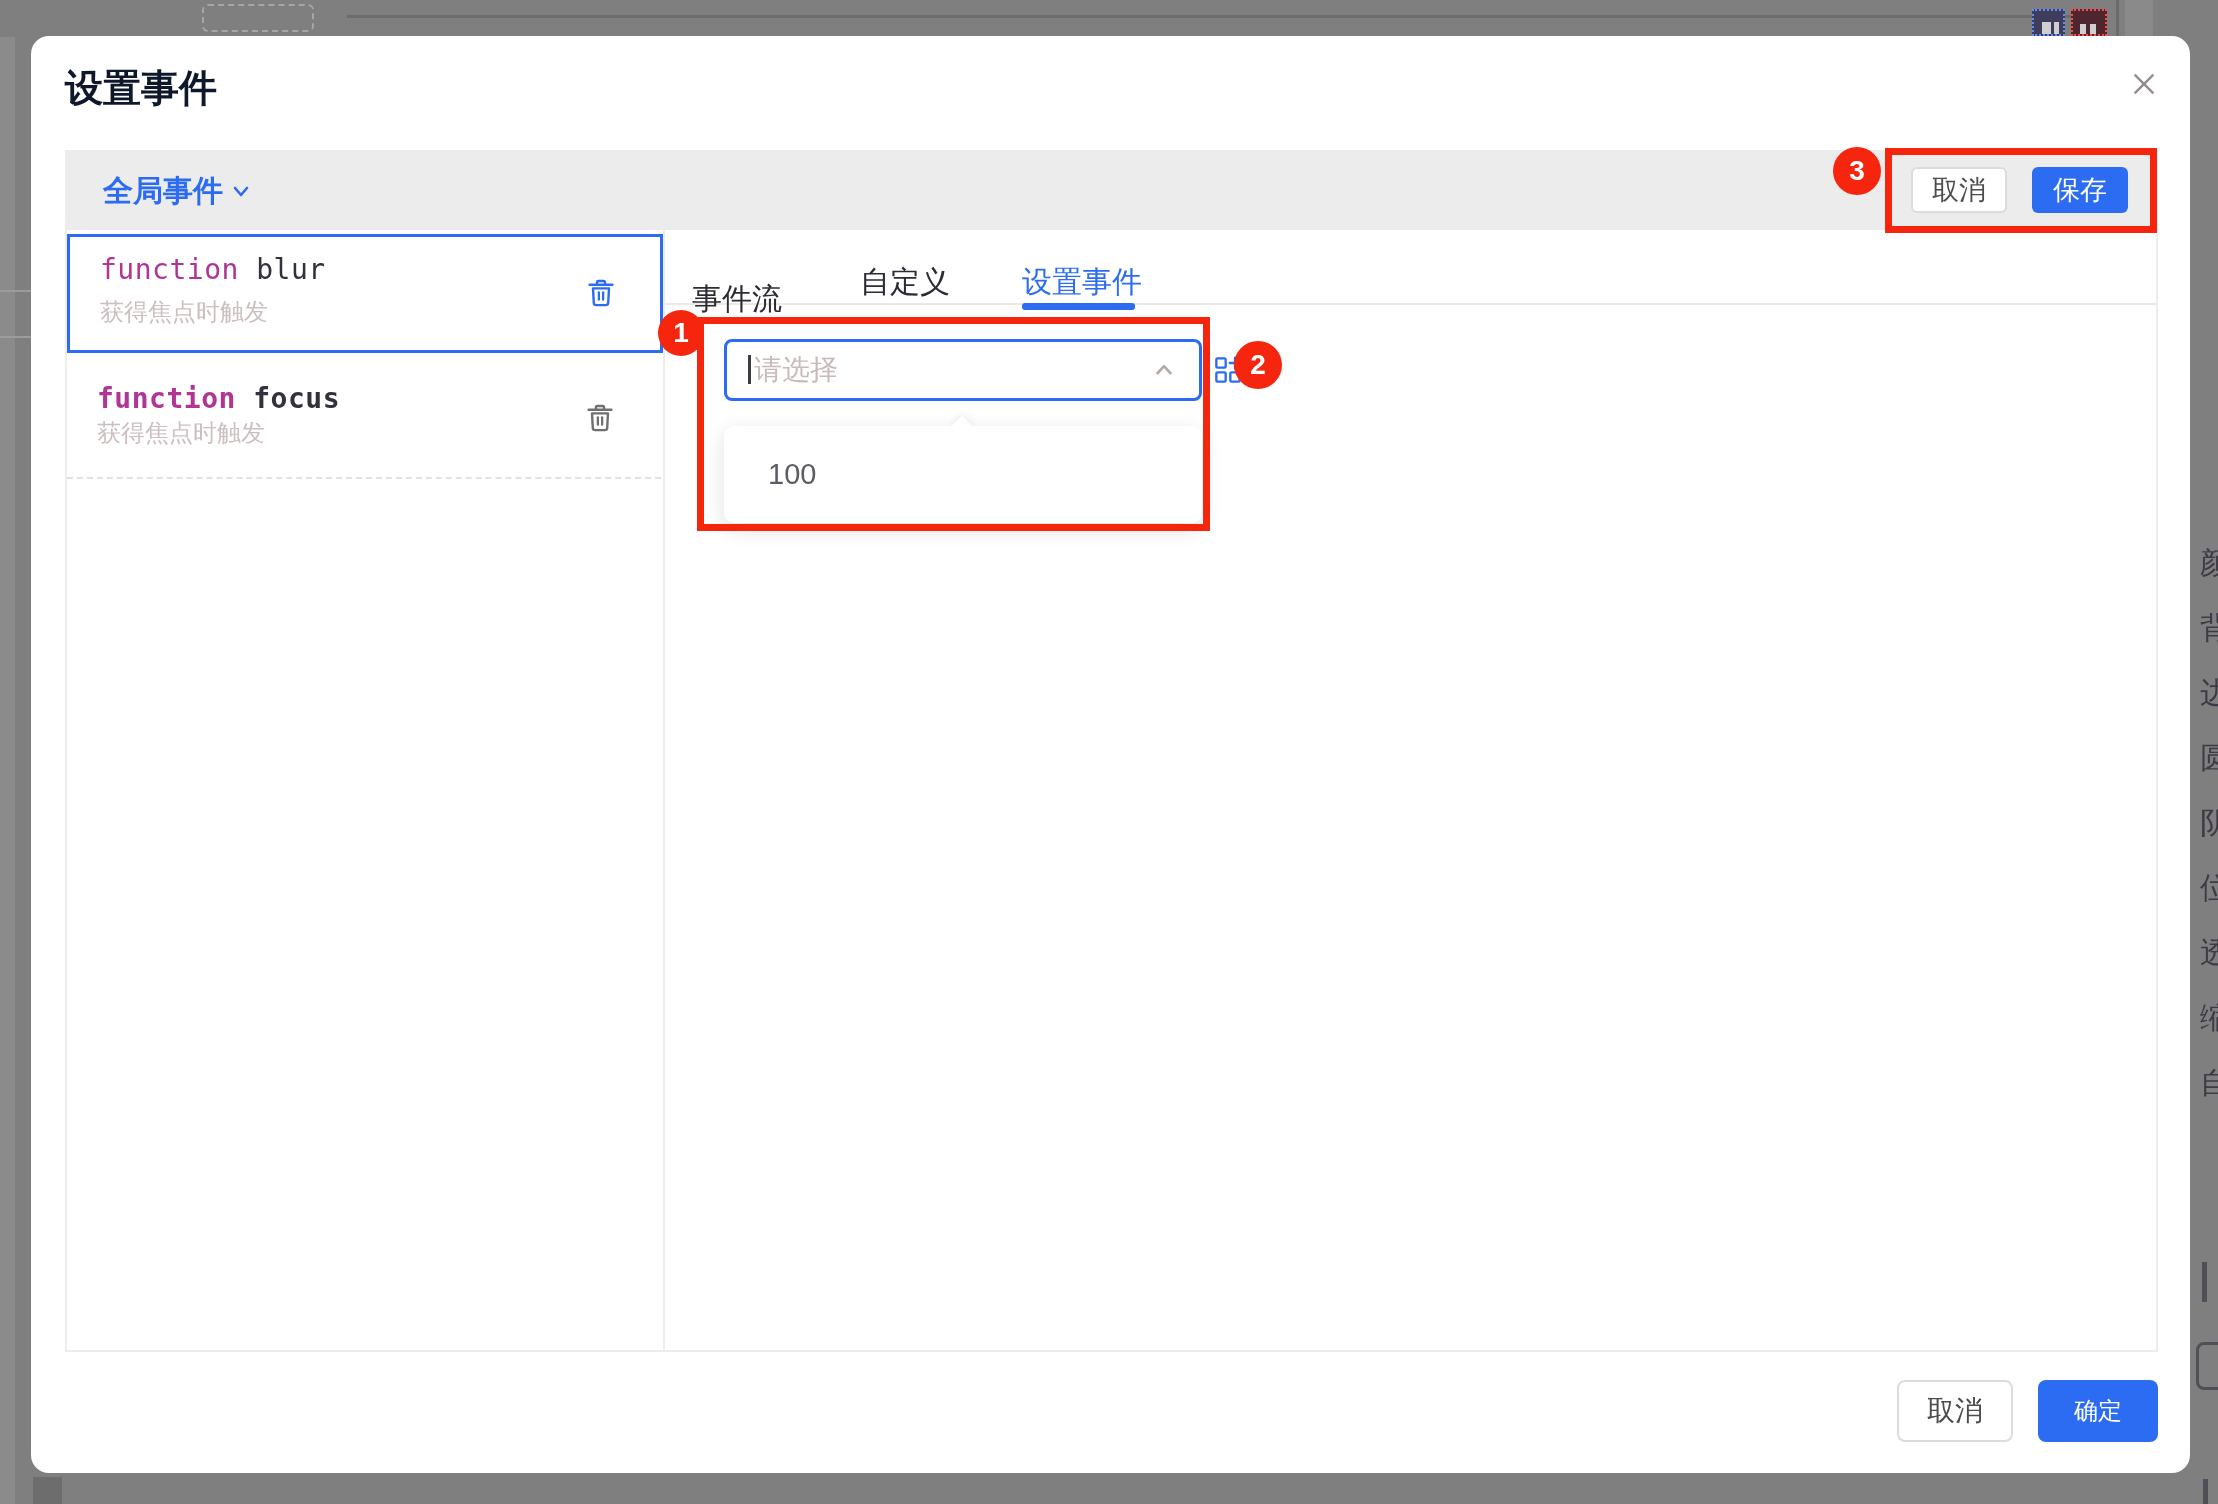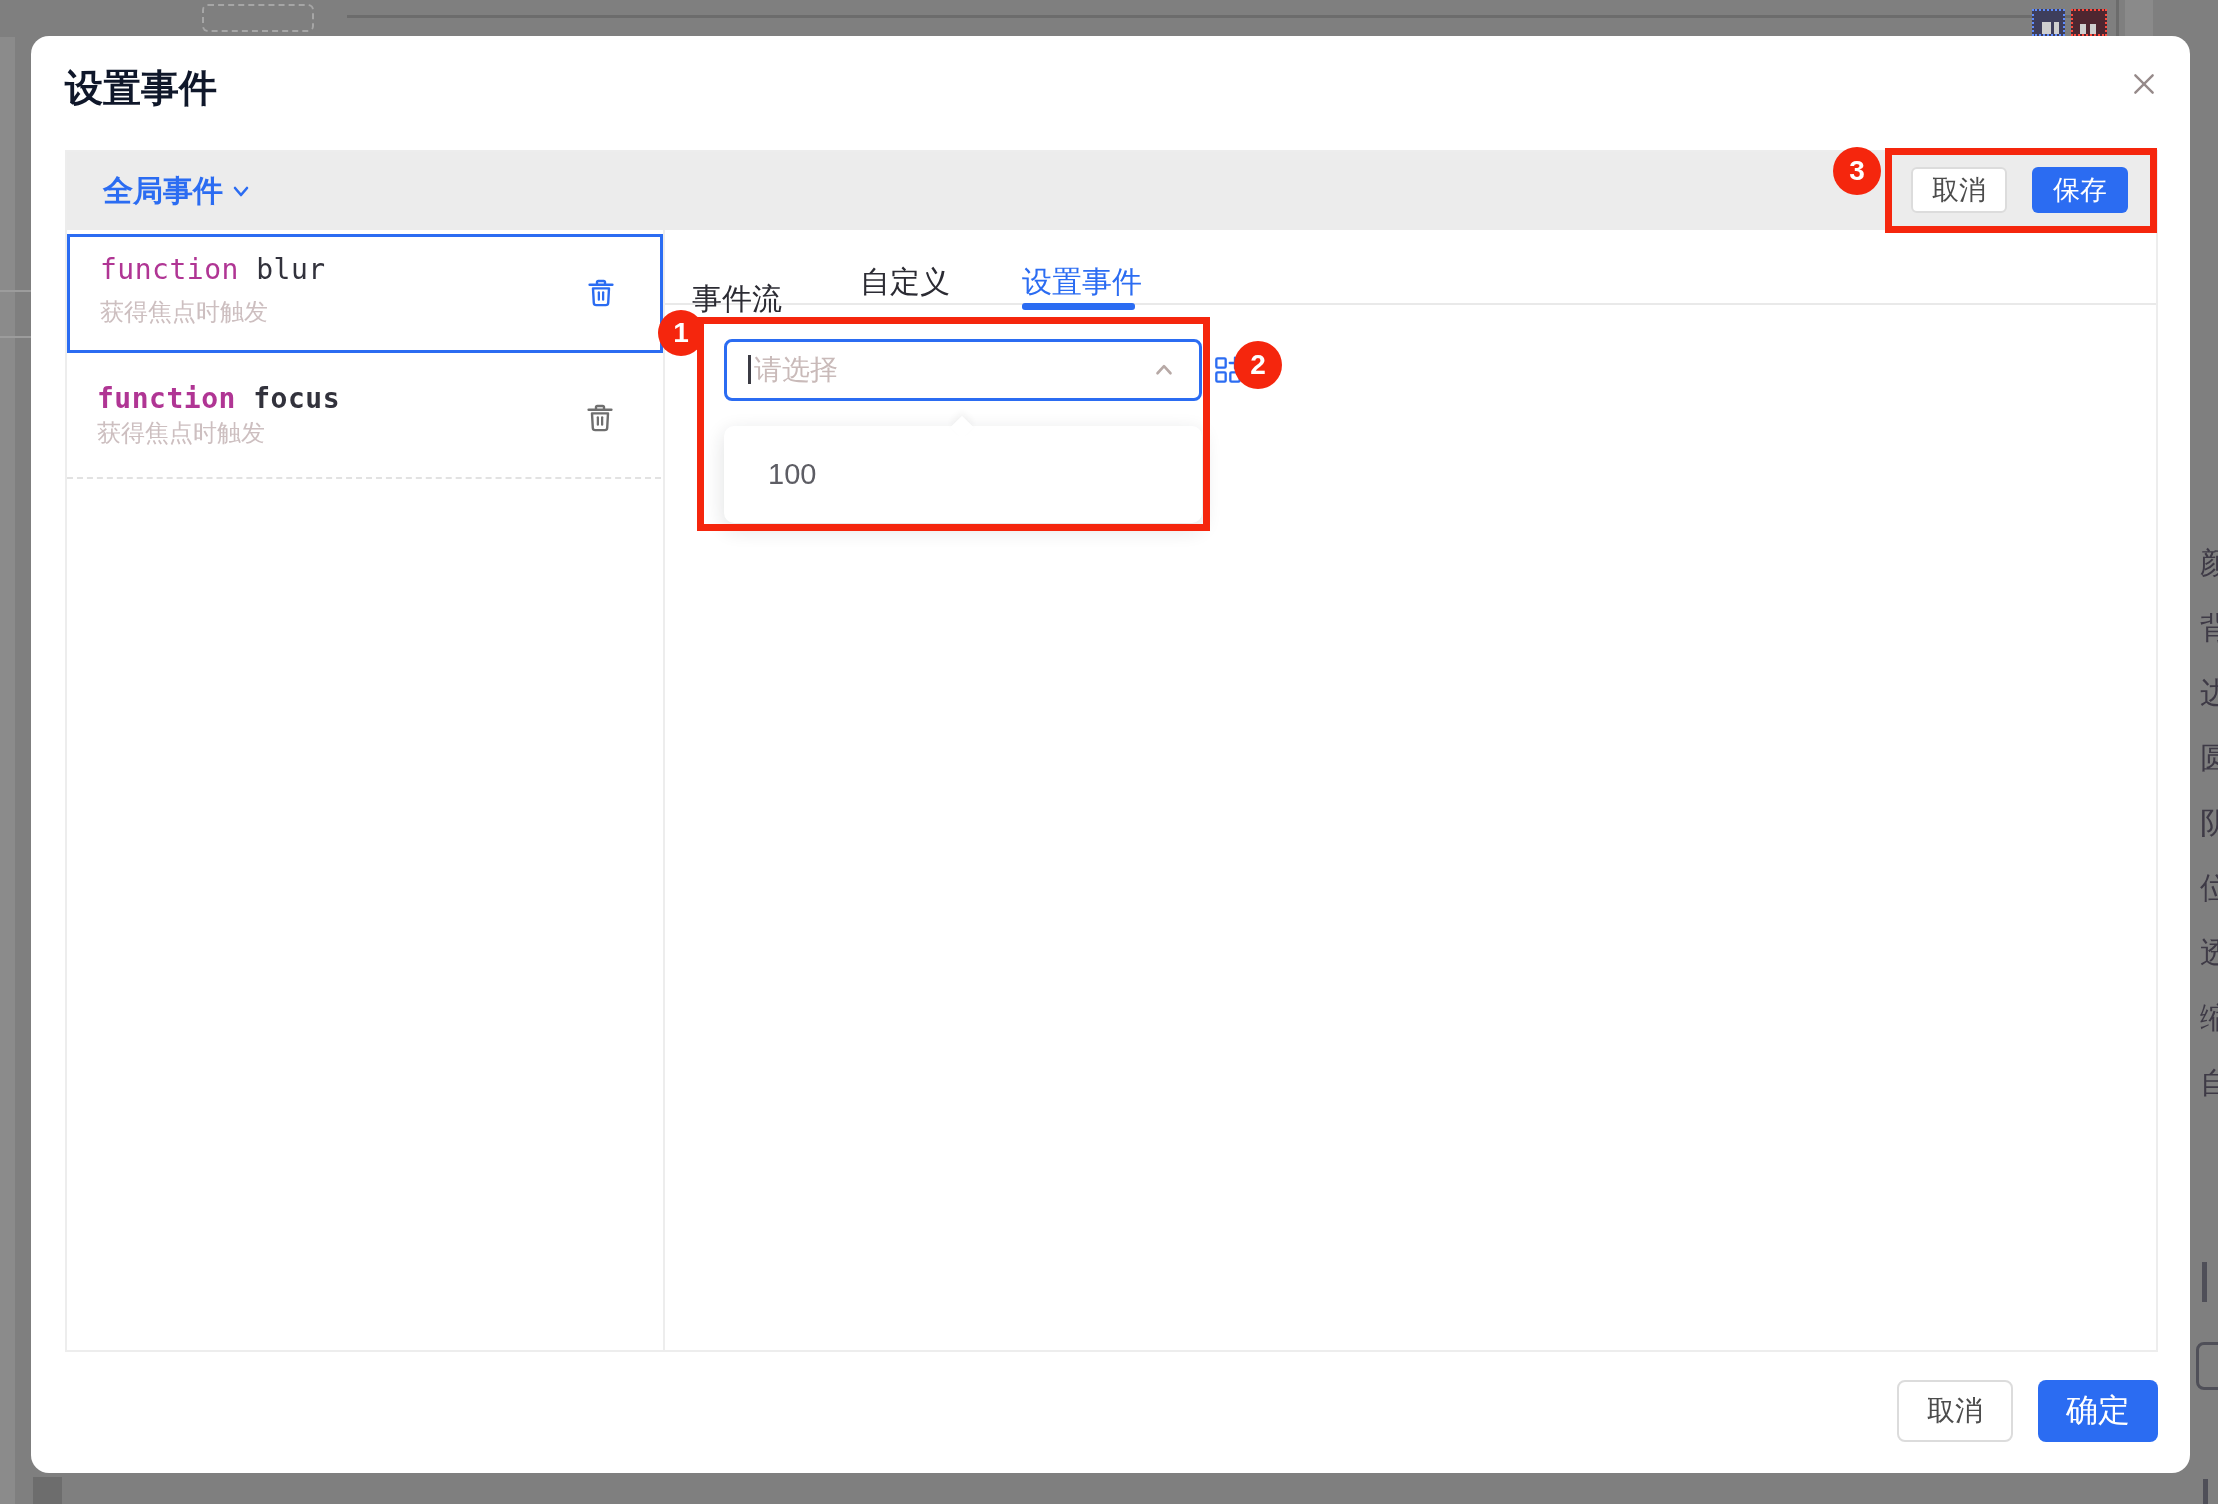--- a/index.html
+++ b/index.html
@@ -75,21 +75,21 @@
   .select-caret{position:absolute;left:21px;top:13px;width:3px;height:29px;background:#3b3b44;}
   .select-placeholder{position:absolute;left:27px;top:0;height:56px;display:flex;align-items:center;font-size:28px;color:#c9bab9;}
   .select-arrow{position:absolute;right:22px;top:15px;}
   .dropdown{left:724px;top:426px;width:478px;height:97px;background:#fff;border-radius:10px;box-shadow:0 6px 20px rgba(31,35,41,0.14);}
   .dropdown-notch{position:absolute;left:230px;top:-7px;width:16px;height:16px;background:#fff;transform:rotate(45deg);box-shadow:-3px -3px 6px rgba(31,35,41,0.05);}
   .dropdown-option{position:absolute;left:44px;top:0;height:97px;display:flex;align-items:center;font-size:29px;color:#5d5d64;cursor:pointer;}
   .grid-icon-btn{left:1214px;top:356px;width:28px;height:28px;cursor:pointer;}
 
   
   .btn-cancel-bottom{left:1897px;top:1380px;width:116px;height:62px;background:#fff;border:2px solid #dcdcdc;border-radius:8px;font-size:28px;color:#4c4c4c;}
-  .btn-confirm-bottom{left:2038px;top:1380px;width:120px;height:62px;background:#2b6cf2;border-radius:8px;font-size:32px;color:#fff;font-weight:500;}
+  .btn-confirm-bottom{left:2038px;top:1380px;width:120px;height:62px;background:#2b6cf2;border-radius:8px;font-size:24px;color:#fff;font-weight:500;}
 
   
   .anno-box{border:7px solid #f5260d;box-sizing:border-box;pointer-events:none;}
   .anno-box1{left:697px;top:317px;width:513px;height:214px;}
   .anno-box3{left:1885px;top:148px;width:272px;height:85px;}
   .anno-circle{background:#f5260d;border-radius:50%;display:flex;align-items:center;justify-content:center;
     color:#fff;font-size:28px;font-weight:700;pointer-events:none;}
   .anno-c1{left:658px;top:310px;width:46px;height:46px;}
   .anno-c2{left:1234px;top:341px;width:48px;height:48px;}
   .anno-c3{left:1833px;top:147px;width:48px;height:48px;}

